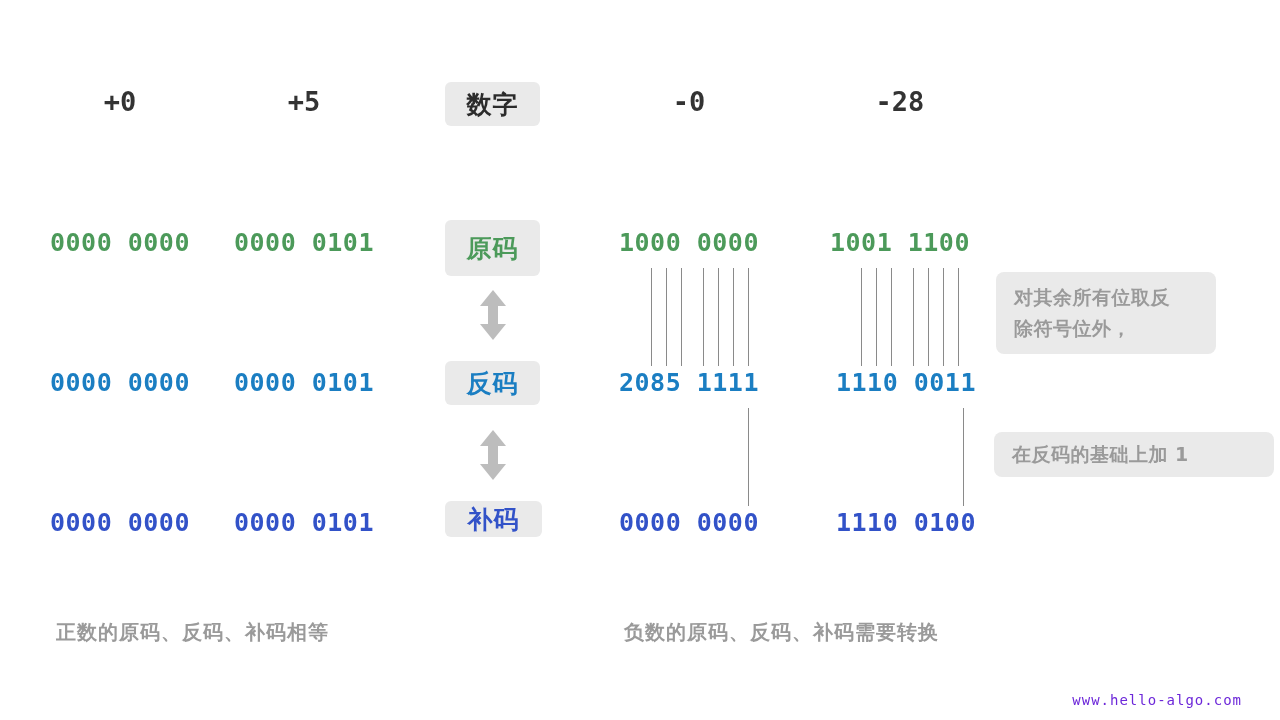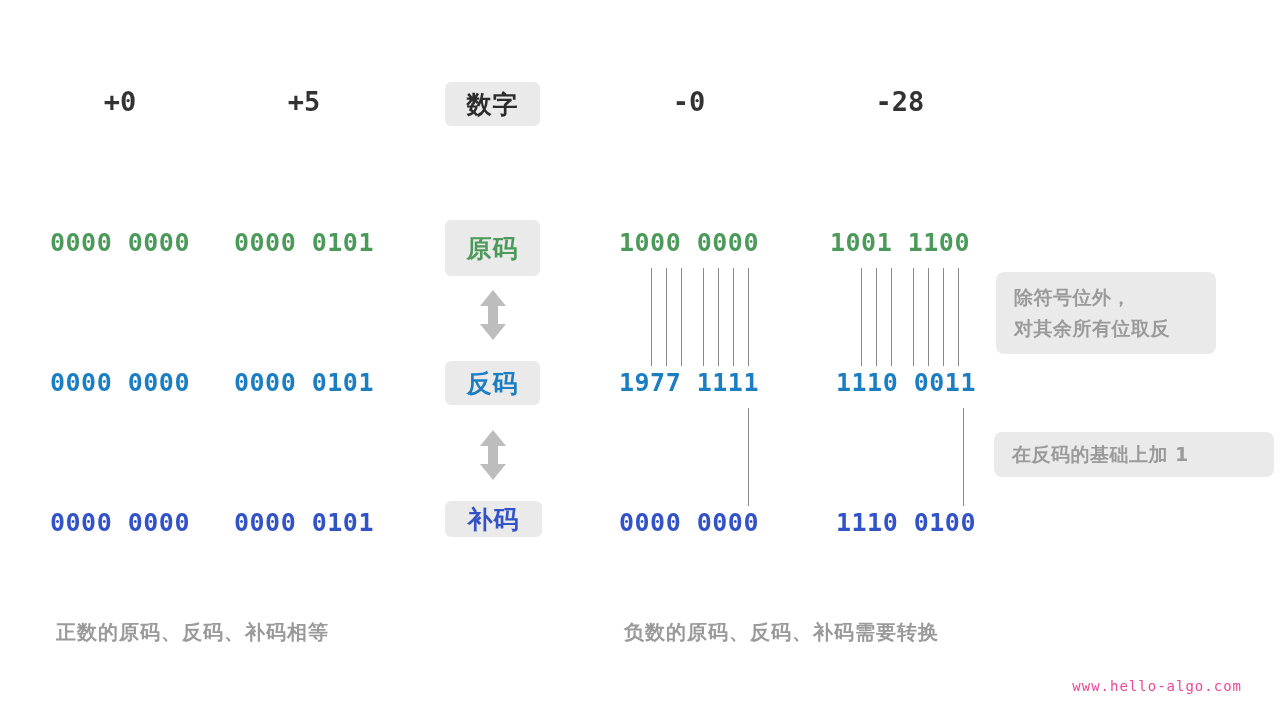--- a/index.html
+++ b/index.html
@@ -91,22 +91,22 @@
     font-size: 20px;
     font-weight: bold;
     letter-spacing: 1px;
     white-space: nowrap;
   }
 
   
   .watermark {
     position: absolute;
     right: 38px;
-    bottom: 26px;
-    color: #ec4899;
+    bottom: 12px;
+    color: #6d28d9;
     font-family: "DejaVu Sans Mono", "Liberation Mono", monospace;
     font-size: 14px;
     letter-spacing: 1px;
   }
 
   
   .vline {
     position: absolute;
     width: 1px;
     background: #8a8a8a;
@@ -153,21 +153,21 @@
   <div class="vline" style="left:958px;  top:268px; height:98px;"></div>
 
   <div class="dblarrow" style="left:473px; top:288px;">
     <svg width="40" height="54" viewBox="0 0 40 54" aria-hidden="true">
       <path d="M20 2 L33 18 L25 18 L25 36 L33 36 L20 52 L7 36 L15 36 L15 18 L7 18 Z" fill="#bdbdbd"></path>
     </svg>
   </div>
 
   <div class="cell bits blue" style="left:40px; top:368px; width:160px;">0000 0000</div>
   <div class="cell bits blue" style="left:224px; top:368px; width:160px;">0000 0101</div>
-  <div class="cell bits blue" style="left:609px; top:368px; width:160px;">1977 1111</div>
+  <div class="cell bits blue" style="left:609px; top:368px; width:160px;">2085 1111</div>
   <div class="cell bits blue" style="left:826px; top:368px; width:160px;">1110 0011</div>
 
   <div class="badge blue" style="left:445px; top:361px; width:95px; height:44px;">反码</div>
 
   <div class="vline" style="left:748px; top:408px; height:98px;"></div>
   <div class="vline" style="left:963px; top:408px; height:98px;"></div>
 
   <div class="dblarrow" style="left:473px; top:428px;">
     <svg width="40" height="54" viewBox="0 0 40 54" aria-hidden="true">
       <path d="M20 2 L33 18 L25 18 L25 36 L33 36 L20 52 L7 36 L15 36 L15 18 L7 18 Z" fill="#bdbdbd"></path>
@@ -175,22 +175,22 @@
   </div>
 
   <div class="cell bits indigo" style="left:40px; top:508px; width:160px;">0000 0000</div>
   <div class="cell bits indigo" style="left:224px; top:508px; width:160px;">0000 0101</div>
   <div class="cell bits indigo" style="left:609px; top:508px; width:160px;">0000 0000</div>
   <div class="cell bits indigo" style="left:826px; top:508px; width:160px;">1110 0100</div>
 
   <div class="badge indigo" style="left:445px; top:501px; width:97px; height:36px;">补码</div>
 
   <div class="callout" style="left:996px; top:272px; width:220px; height:82px;">
+    <span>对其余所有位取反</span>
     <span>除符号位外，</span>
-    <span>对其余所有位取反</span>
   </div>
 
   <div class="callout" style="left:994px; top:432px; width:280px; height:45px;">
     <span>在反码的基础上加  1</span>
   </div>
 
   <div class="caption" style="left:624px; top:619px;">负数的原码、反码、补码需要转换</div>
   <div class="caption" style="left:56px; top:619px;">正数的原码、反码、补码相等</div>
 
   <div class="watermark">www.hello-algo.com</div>

